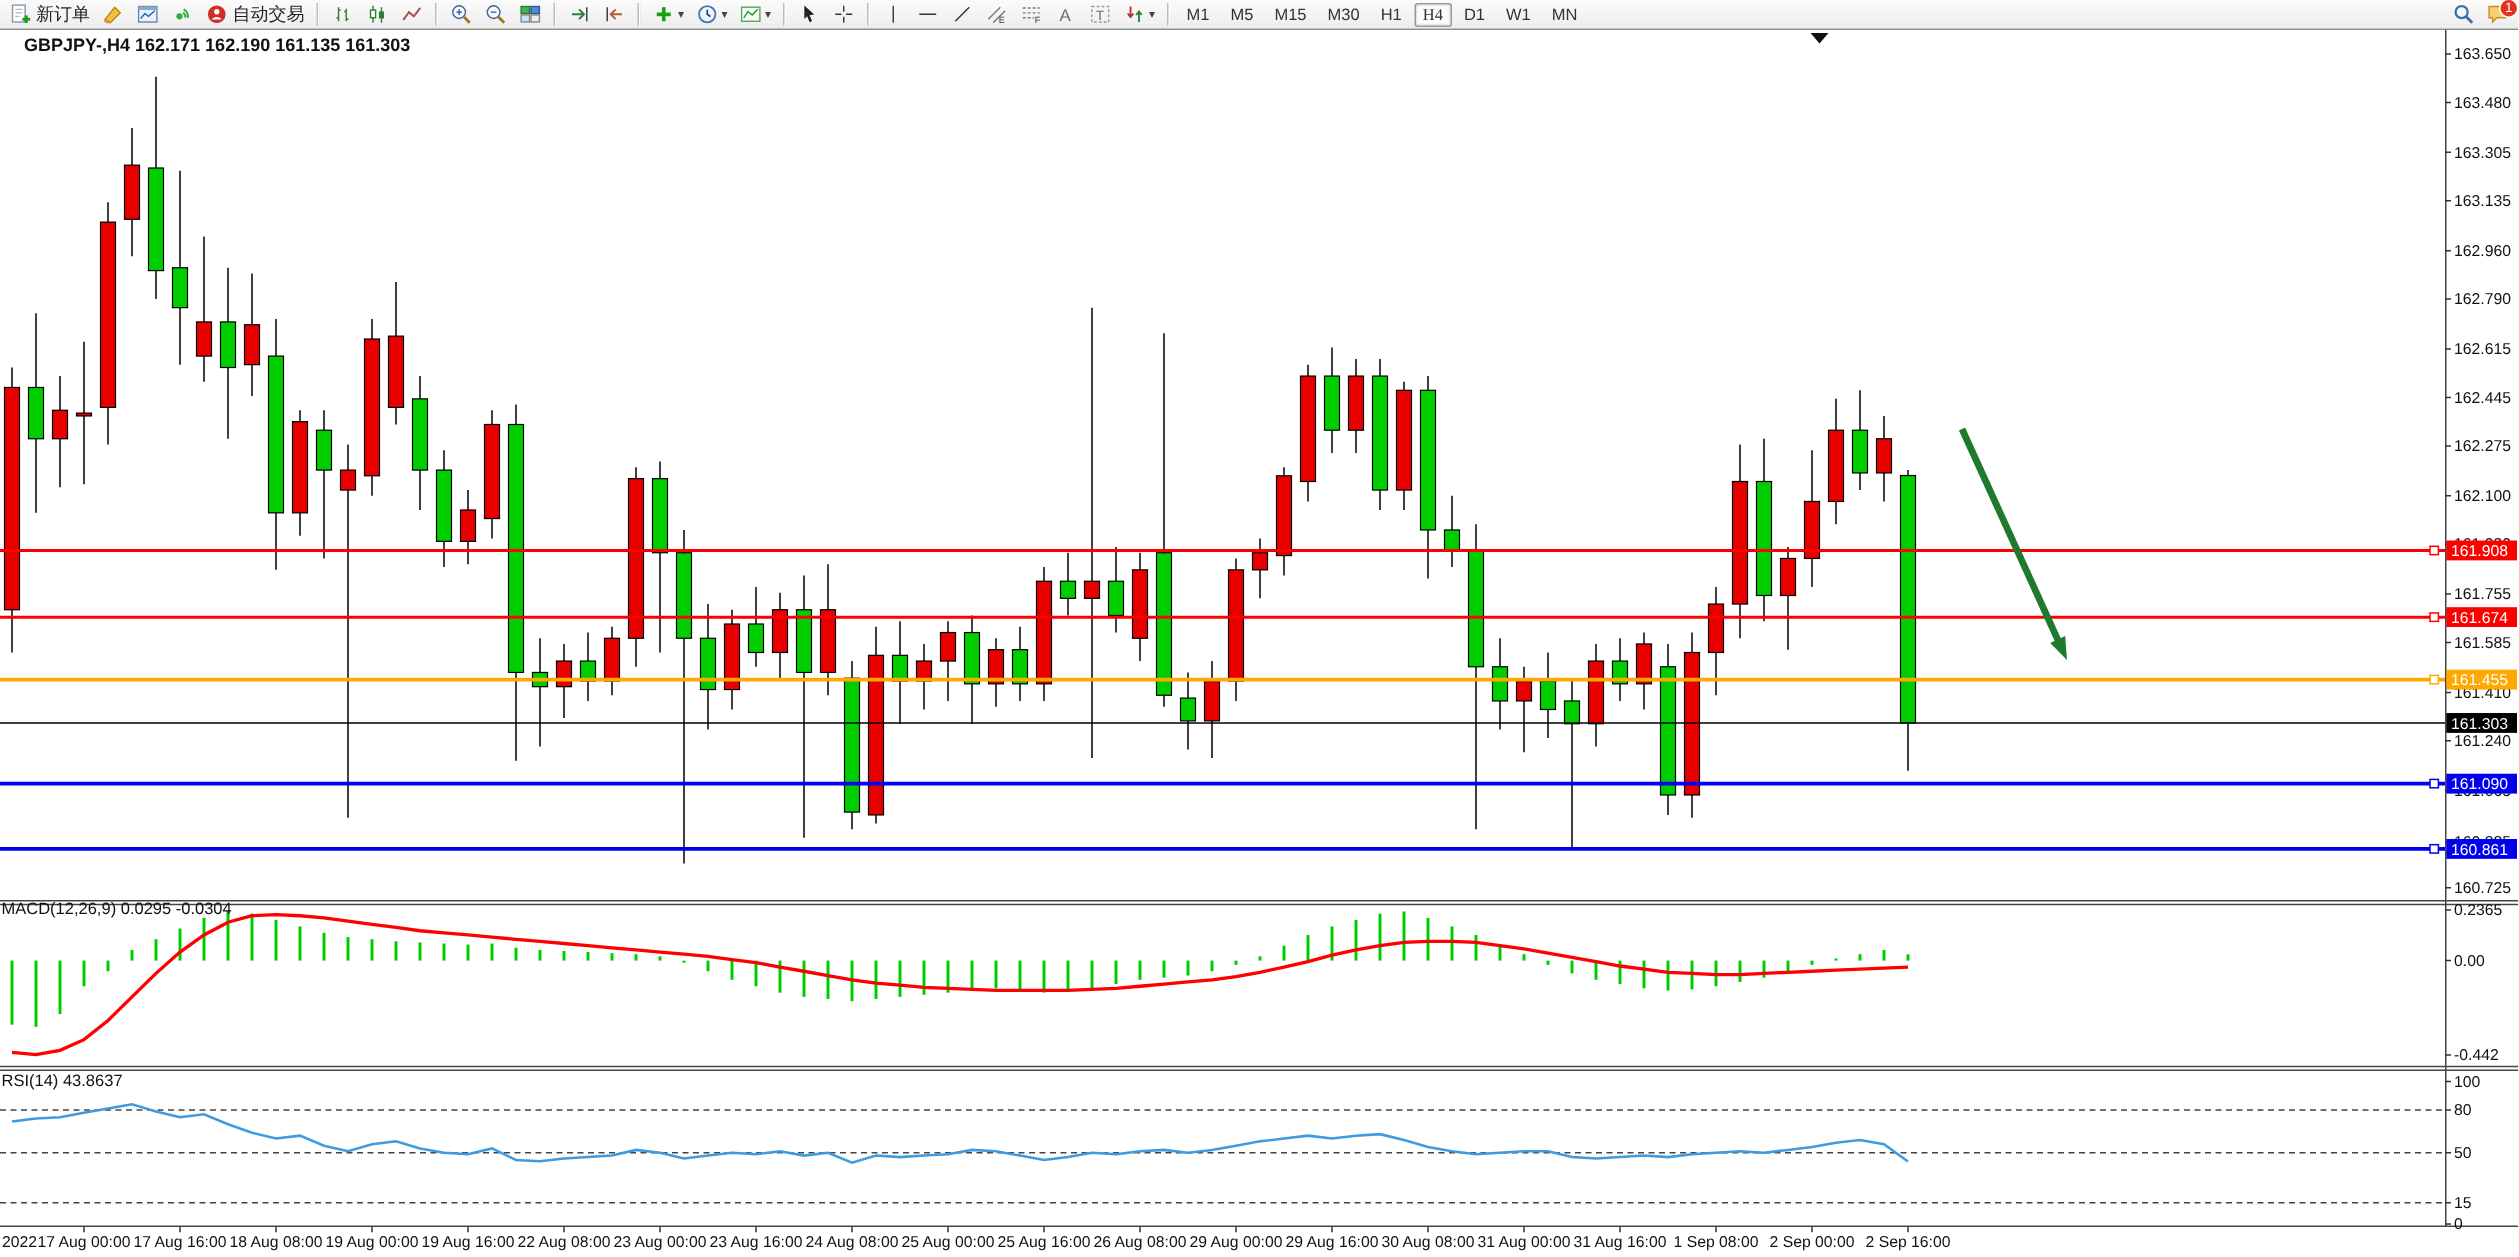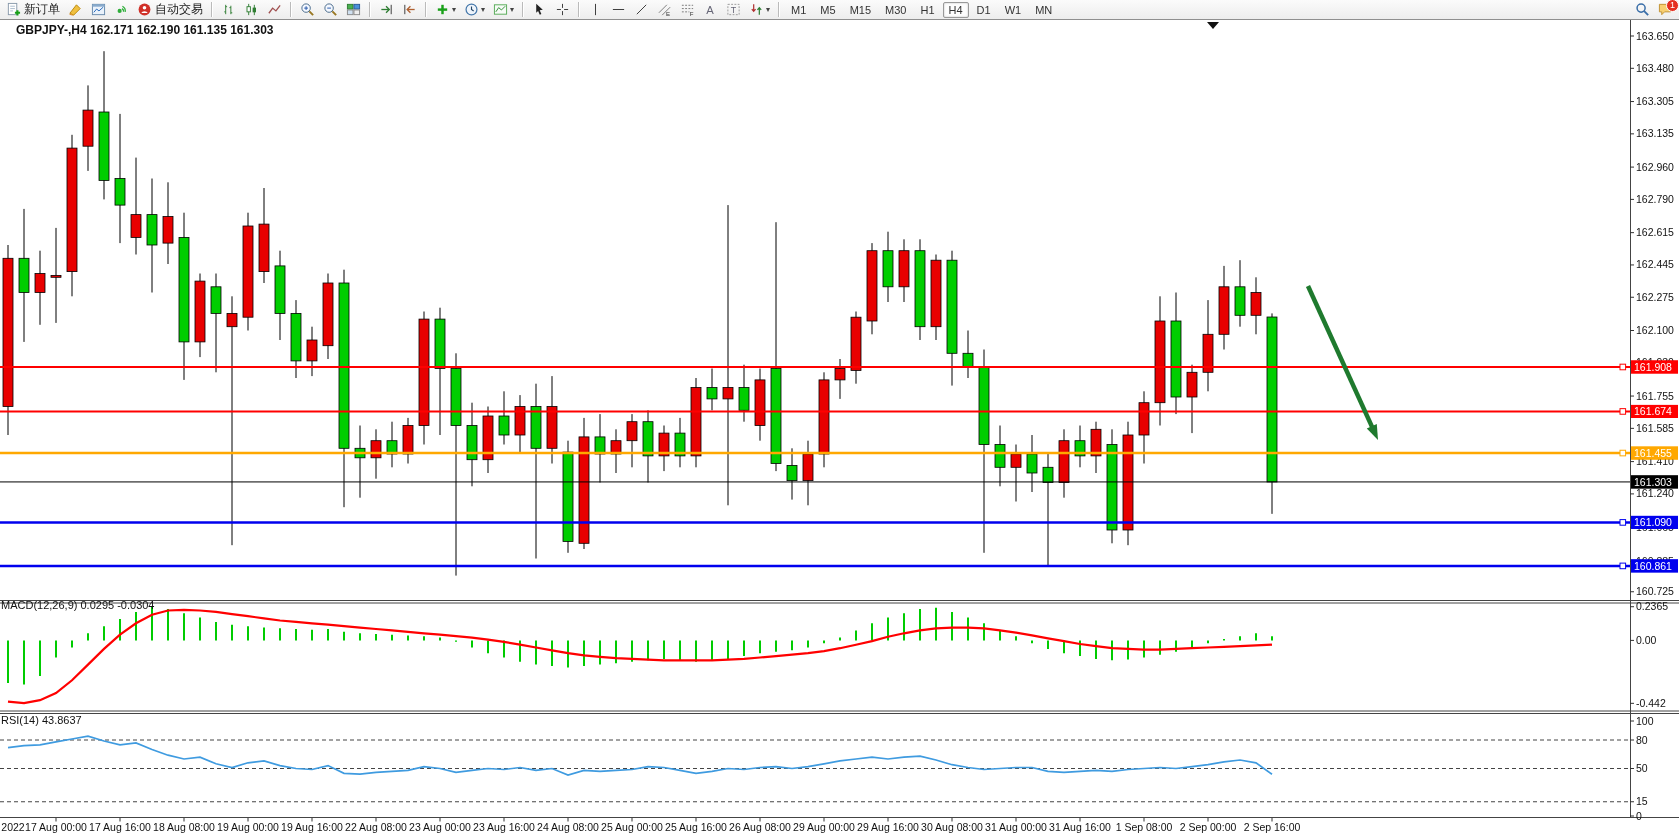--- a/index.html
+++ b/index.html
@@ -6,21 +6,21 @@
     font-family:"Liberation Sans",sans-serif;}
   #toolbar{height:20px;background:linear-gradient(#fbfbfb,#ededed);border-bottom:1px solid #8f8f8f;
     display:flex;align-items:center;padding:0 2px;box-sizing:border-box;white-space:nowrap;text-align:right;}
   .tbtn{display:flex;align-items:center;height:17px;padding:0 2px;margin:0 1px;border:1px solid transparent;
     border-radius:2px;cursor:default;}
   .tbtn svg{width:15px;height:15px;display:block;}
   .tlabel{font-size:12px;color:#222;margin-left:3px;}
   .dd{font-size:8px;color:#444;margin-left:2px;}
   .tsep{width:1px;height:15px;background:#bbb;margin:0 4px;border-right:1px solid #fff;}
   .tfbtn{font-size:11px;color:#333;padding:1px 5px;margin:0 1px;border:1px solid transparent;border-radius:2px;}
-  .tfbtn.active{background:#fdfdfd;border-color:#999;box-shadow:inset 0 0 2px #bbb;}
+  .tfbtn.active{background:#fdfdfd;border-color:#999;box-shadow:inset 0 0 2px #bbb;font-family:Liberation Serif, serif;}
   .flex1{flex:1;}
   #notif{position:relative;}
   #notif .badge{position:absolute;top:-2px;right:-4px;background:#e53020;color:#fff;font-size:9px;
     border-radius:7px;padding:0 3px;line-height:11px;border:1px solid #fff;}
   svg text{font-family:"Liberation Sans",sans-serif;}
   .title{font-size:12px;font-weight:700;fill:#111;}
   .plabel{font-size:11px;fill:#111;}
   .tick{font-size:10.5px;fill:#111;}
   .tlab{font-size:10.5px;fill:#111;text-anchor:middle;}
   .boxlabel{font-size:10.5px;fill:#fff;}

